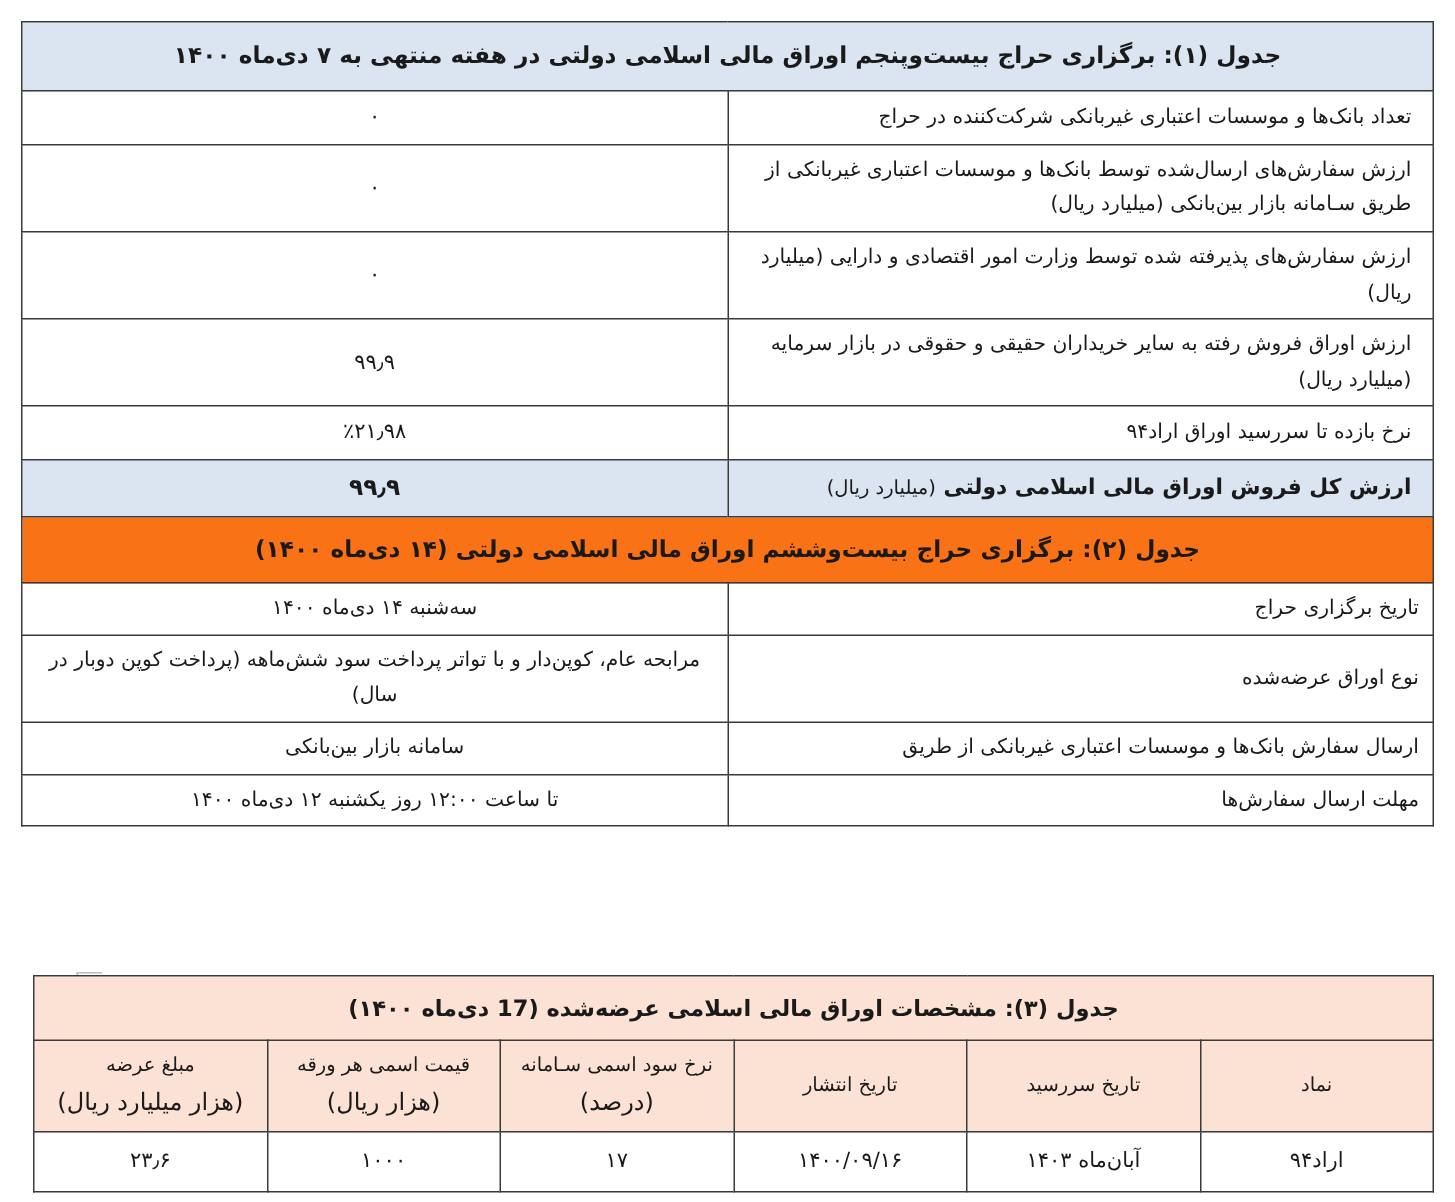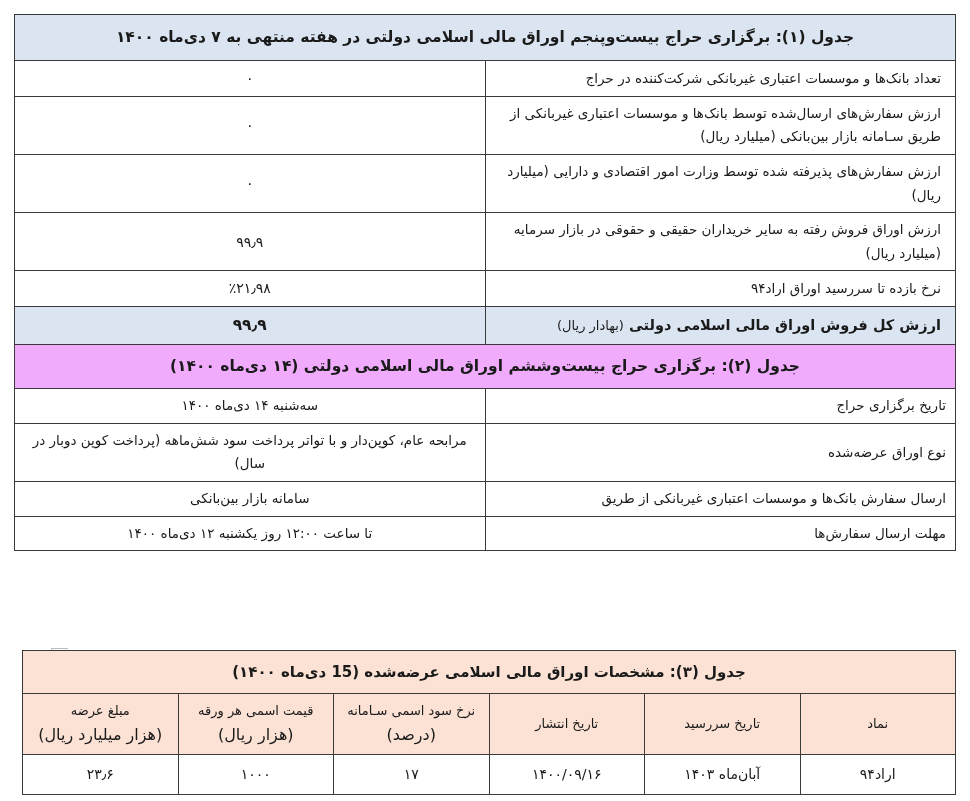--- a/index.html
+++ b/index.html
@@ -81,21 +81,21 @@
     font-size: 13px;
   }
 
   
   #table-2 {
     top: 344px;
     right: 14px;
     width: 942px;
   }
   #table-2 .t-title {
-    background: #f0abfc;
+    background: #f97316;
     text-align: center;
     font-weight: bold;
     font-size: 15.5px;
     padding: 8px 6px;
   }
   #table-2 .label-cell {
     text-align: right;
     font-size: 13.5px;
     width: 604px;
   }
@@ -187,21 +187,21 @@
         <td class="label-cell">ارزش اوراق فروش رفته به سایر خریداران حقیقی و حقوقی در بازار سرمایه (میلیارد ریال)</td>
         <td class="value-cell">۹۹٫۹</td>
       </tr>
 
       <tr>
         <td class="label-cell">نرخ بازده تا سررسید اوراق اراد۹۴</td>
         <td class="value-cell">٪۲۱٫۹۸</td>
       </tr>
 
       <tr class="total-row">
-        <td class="label-cell"><span>ارزش کل فروش اوراق مالی اسلامی دولتی</span> <span class="unit">(بهادار ریال)</span></td>
+        <td class="label-cell"><span>ارزش کل فروش اوراق مالی اسلامی دولتی</span> <span class="unit">(میلیارد ریال)</span></td>
         <td class="value-cell">۹۹٫۹</td>
       </tr>
     </tbody>
   </table>
 
   <table class="doc-table" id="table-2">
     <tbody>
       <tr>
         <td class="t-title" colspan="2">جدول (۲): برگزاری حراج بیست‌وششم اوراق مالی اسلامی دولتی (۱۴ دی‌ماه ۱۴۰۰)</td>
       </tr>
@@ -225,21 +225,21 @@
       <tr>
         <td class="label-cell">مهلت ارسال سفارش‌ها</td>
         <td class="value-cell">تا ساعت ۱۲:۰۰ روز یکشنبه ۱۲ دی‌ماه ۱۴۰۰</td>
       </tr>
     </tbody>
   </table>
 
   <table class="doc-table" id="table-3">
     <tbody>
       <tr>
-        <td class="t-title" colspan="6">جدول (۳): مشخصات اوراق مالی اسلامی عرضه‌شده (15 دی‌ماه ۱۴۰۰)</td>
+        <td class="t-title" colspan="6">جدول (۳): مشخصات اوراق مالی اسلامی عرضه‌شده (17 دی‌ماه ۱۴۰۰)</td>
       </tr>
 
       <tr>
         <th class="col-head c-namad"><span>نماد</span></th>
         <th class="col-head c-sar"><span>تاریخ سررسید</span></th>
         <th class="col-head c-enteshar"><span>تاریخ انتشار</span></th>
         <th class="col-head c-nerkh"><span>نرخ سود اسمی سـامانه</span><span class="head-sub">(درصد)</span></th>
         <th class="col-head c-gheymat"><span>قیمت اسمی هر ورقه</span><span class="head-sub">(هزار ریال)</span></th>
         <th class="col-head c-mablagh"><span>مبلغ عرضه</span><span class="head-sub">(هزار میلیارد ریال)</span></th>
       </tr>

